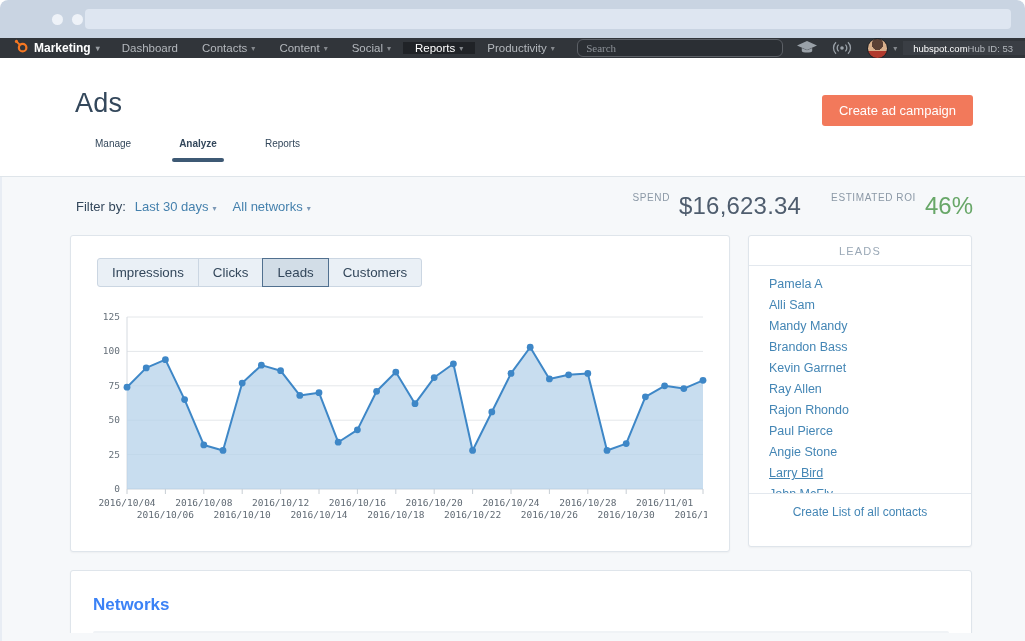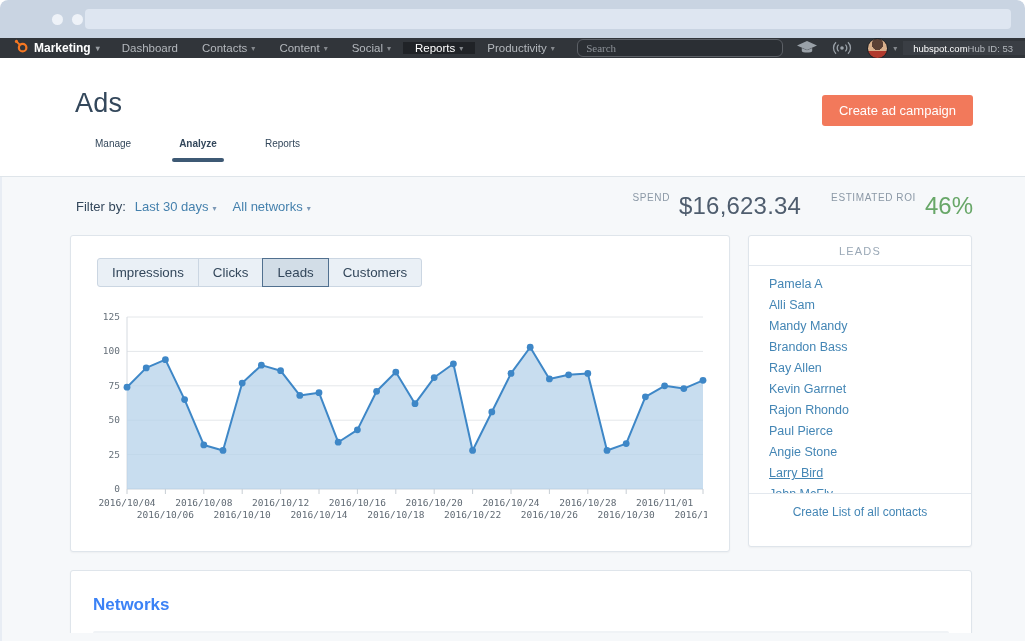--- a/index.html
+++ b/index.html
@@ -271,22 +271,22 @@
             </svg></div>
       </div>
 
       <div class="card leads-card">
         <div class="leads-header">LEADS</div>
         <div class="leads-list" id="leads-list">
             <div class="lead-item">Pamela A</div>
             <div class="lead-item">Alli Sam</div>
             <div class="lead-item">Mandy Mandy</div>
             <div class="lead-item">Brandon Bass</div>
+            <div class="lead-item">Kevin Garrnet</div>
             <div class="lead-item">Ray Allen</div>
-            <div class="lead-item">Kevin Garrnet</div>
             <div class="lead-item">Rajon Rhondo</div>
             <div class="lead-item">Paul Pierce</div>
             <div class="lead-item">Angie Stone</div>
             <div class="lead-item underline">Larry Bird</div>
             <div class="lead-item">John McFly</div>
           </div>
         <div class="leads-footer">
           <a>Create List of all contacts</a>
         </div>
       </div>

